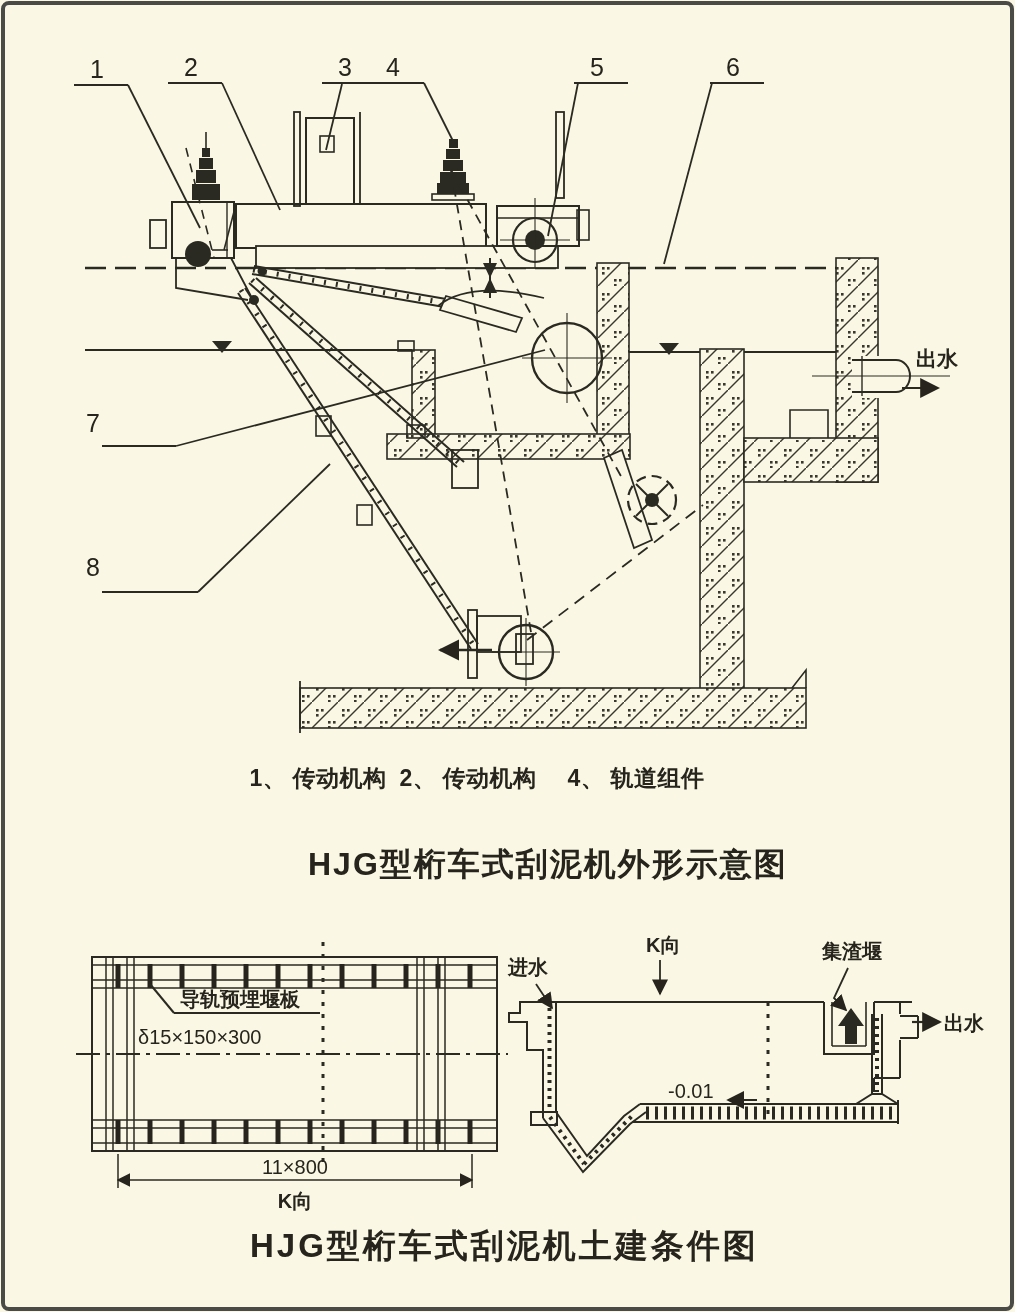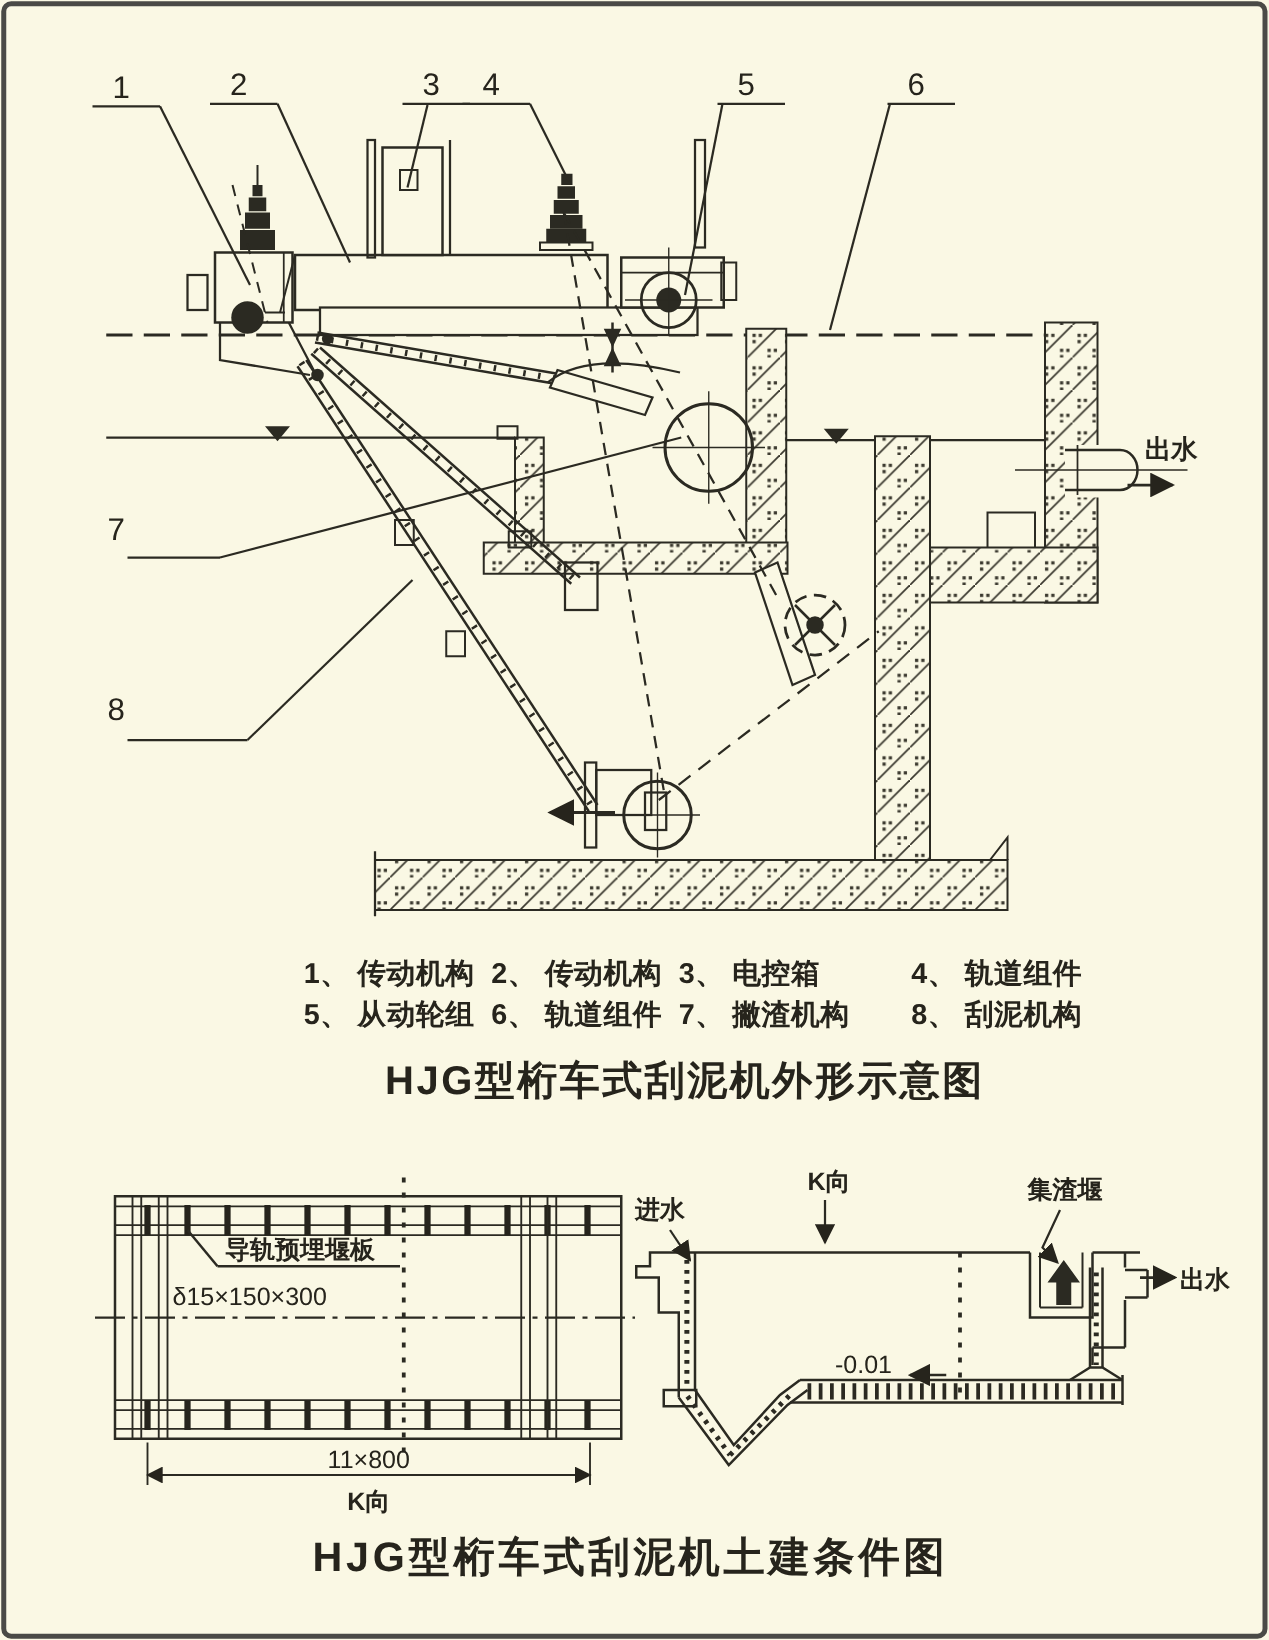--- a/index.html
+++ b/index.html
@@ -10,21 +10,21 @@
   }
   #page{
     position:relative;width:1015px;height:1312px;
     background:#faf8e4;overflow:hidden;
   }
   #frame{
     position:absolute;inset:1px;border:4px solid #4a4a46;border-radius:8px;
     pointer-events:none;z-index:50;
   }
   #drawing{position:absolute;left:0;top:0;z-index:1;}
-  .txt{position:absolute;color:#26241c;z-index:10;white-space:nowrap;}
+  .txt{position:absolute;color:#26241c;z-index:10;white-space:nowrap;text-align:center;}
   .legend{left:243px;top:762px;}
   .legend-row{display:grid;grid-template-columns:150px 150px 186px 170px;
     font-size:23px;font-weight:bold;line-height:33px;letter-spacing:0.5px;}
   .legend-row .name{margin-left:6px;}
   .title-main{left:308px;top:843px;font-size:32px;font-weight:bold;letter-spacing:2px;}
   .title-civil{left:250px;top:1224px;font-size:33px;font-weight:bold;letter-spacing:3px;}
   svg text{fill:#26241c;font-family:"Liberation Sans","DejaVu Sans",sans-serif;}
   .ln{stroke:#2b2a22;fill:none;}
 </style>
 </head>
@@ -328,26 +328,19 @@
       <line class="ln" x1="912" y1="1022" x2="940" y2="1022" stroke-width="2.2" marker-end="url(#arr)"></line>
       <text x="668" y="1098" font-size="20">-0.01</text>
       <line class="ln" x1="757" y1="1100" x2="728" y2="1100" stroke-width="2" marker-end="url(#arr)"></line>
     </g>
   </svg>
 
   <div class="txt legend">
     <div class="legend-row">
       <span><span>1、</span><span class="name">传动机构</span></span>
       <span><span>2、</span><span class="name">传动机构</span></span>
-      <span><span>3、</span><span class="name">电控箱</span></span>
       <span><span>4、</span><span class="name">轨道组件</span></span>
-    </div>
-    <div class="legend-row">
-      <span><span>5、</span><span class="name">从动轮组</span></span>
-      <span><span>6、</span><span class="name">轨道组件</span></span>
-      <span><span>7、</span><span class="name">撇渣机构</span></span>
-      <span><span>8、</span><span class="name">刮泥机构</span></span>
     </div>
   </div>
 
   <div class="txt title-main">HJG型桁车式刮泥机外形示意图</div>
   <div class="txt title-civil">HJG型桁车式刮泥机土建条件图</div>
 </div>
 
 </body></html>

